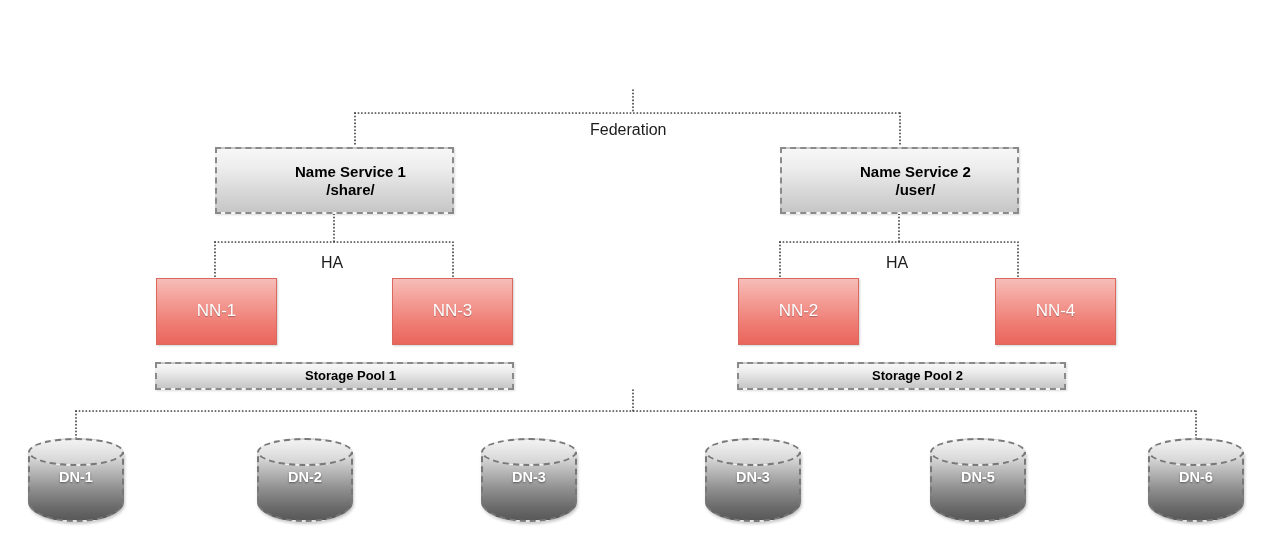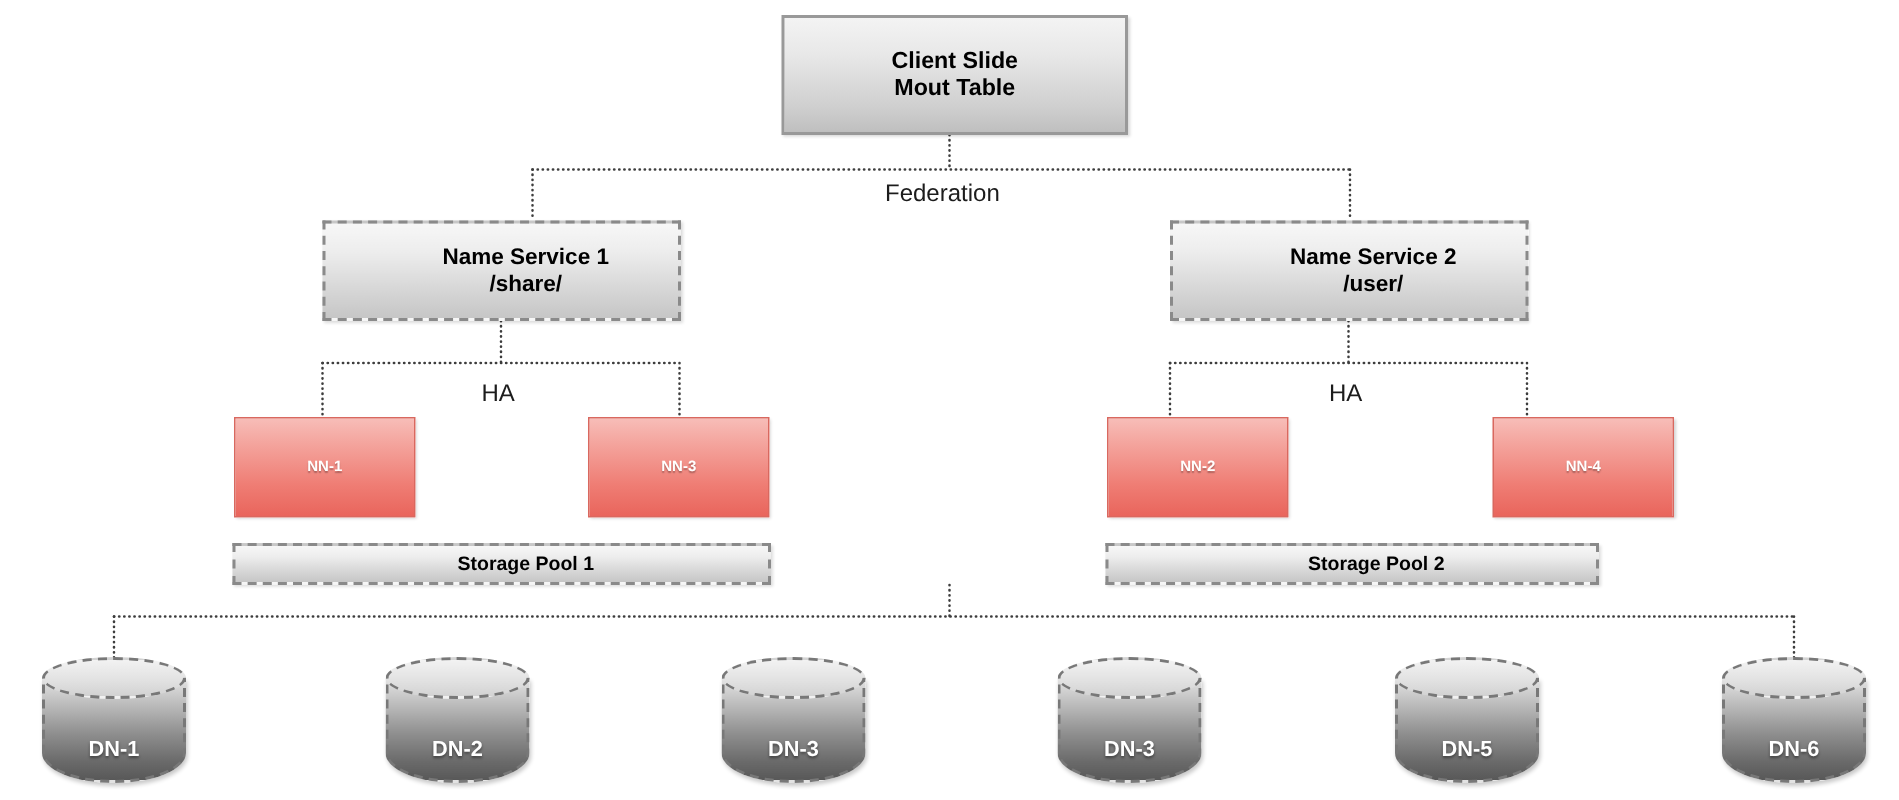--- a/index.html
+++ b/index.html
@@ -70,22 +70,22 @@
     padding-left: 32px;
   }
   .ns-box   { font-size: 15px; }
   .pool-box { font-size: 13px; align-items: center; }
 
   
   .nn-box {
     border: 1.5px solid #d9685f;
     background: linear-gradient(to bottom, #f7bdb8 0%, #f4a49d 26%, #ef7d74 68%, #e9655c 100%);
     color: #ffffff;
-    font-weight: bold;
-    font-size: 10px;
+    font-weight: normal;
+    font-size: 17px;
     text-shadow: 0 1px 1px rgba(0,0,0,0.28);
     box-shadow: 1px 1px 2px rgba(0,0,0,0.18);
   }
 
   
   .dn-cyl {
     position: absolute;
     width: 96px;
     height: 84px;
   }
@@ -109,21 +109,21 @@
     width: 96px;
     height: 28px;
     box-sizing: border-box;
     border: 2px dashed #787878;
     border-radius: 50%;
     background: linear-gradient(to bottom, #f2f2f2 0%, #e2e2e2 55%, #d2d2d2 100%);
   }
   .dn-cyl .cyl-label {
     position: absolute;
     left: 0;
-    top: 54px;
+    top: 31px;
     width: 96px;
     text-align: center;
     color: #ffffff;
     font-weight: bold;
     font-size: 14.5px;
     text-shadow: 0 1px 2px rgba(0,0,0,0.45);
   }
 
   
   .edge-label {
@@ -164,26 +164,20 @@
     <path d="M 1018 242 L 1018 278"></path>
 
     <path d="M 633 390 L 633 411"></path>
 
     <path d="M 76 411 L 1196 411"></path>
 
     <path d="M 76 411 L 76 440"></path>
     <path d="M 1196 411 L 1196 440"></path>
   </svg>
 
-  <div class="node client-box" style="left:521px; top:10px; width:231px; height:80px;">
-    <div>
-      <div>Client Slide</div>
-      <div>Mout Table</div>
-    </div>
-  </div>
 
   <div class="edge-label" style="left:590px; top:121px;">Federation</div>
 
   <div class="edge-label" style="left:321px; top:254px;">HA</div>
 
   <div class="edge-label" style="left:886px; top:254px;">HA</div>
 
   <div class="node dashed-gray-box ns-box" style="left:215px; top:147px; width:239px; height:67px;">
     <div>
       <div>Name Service 1</div>

